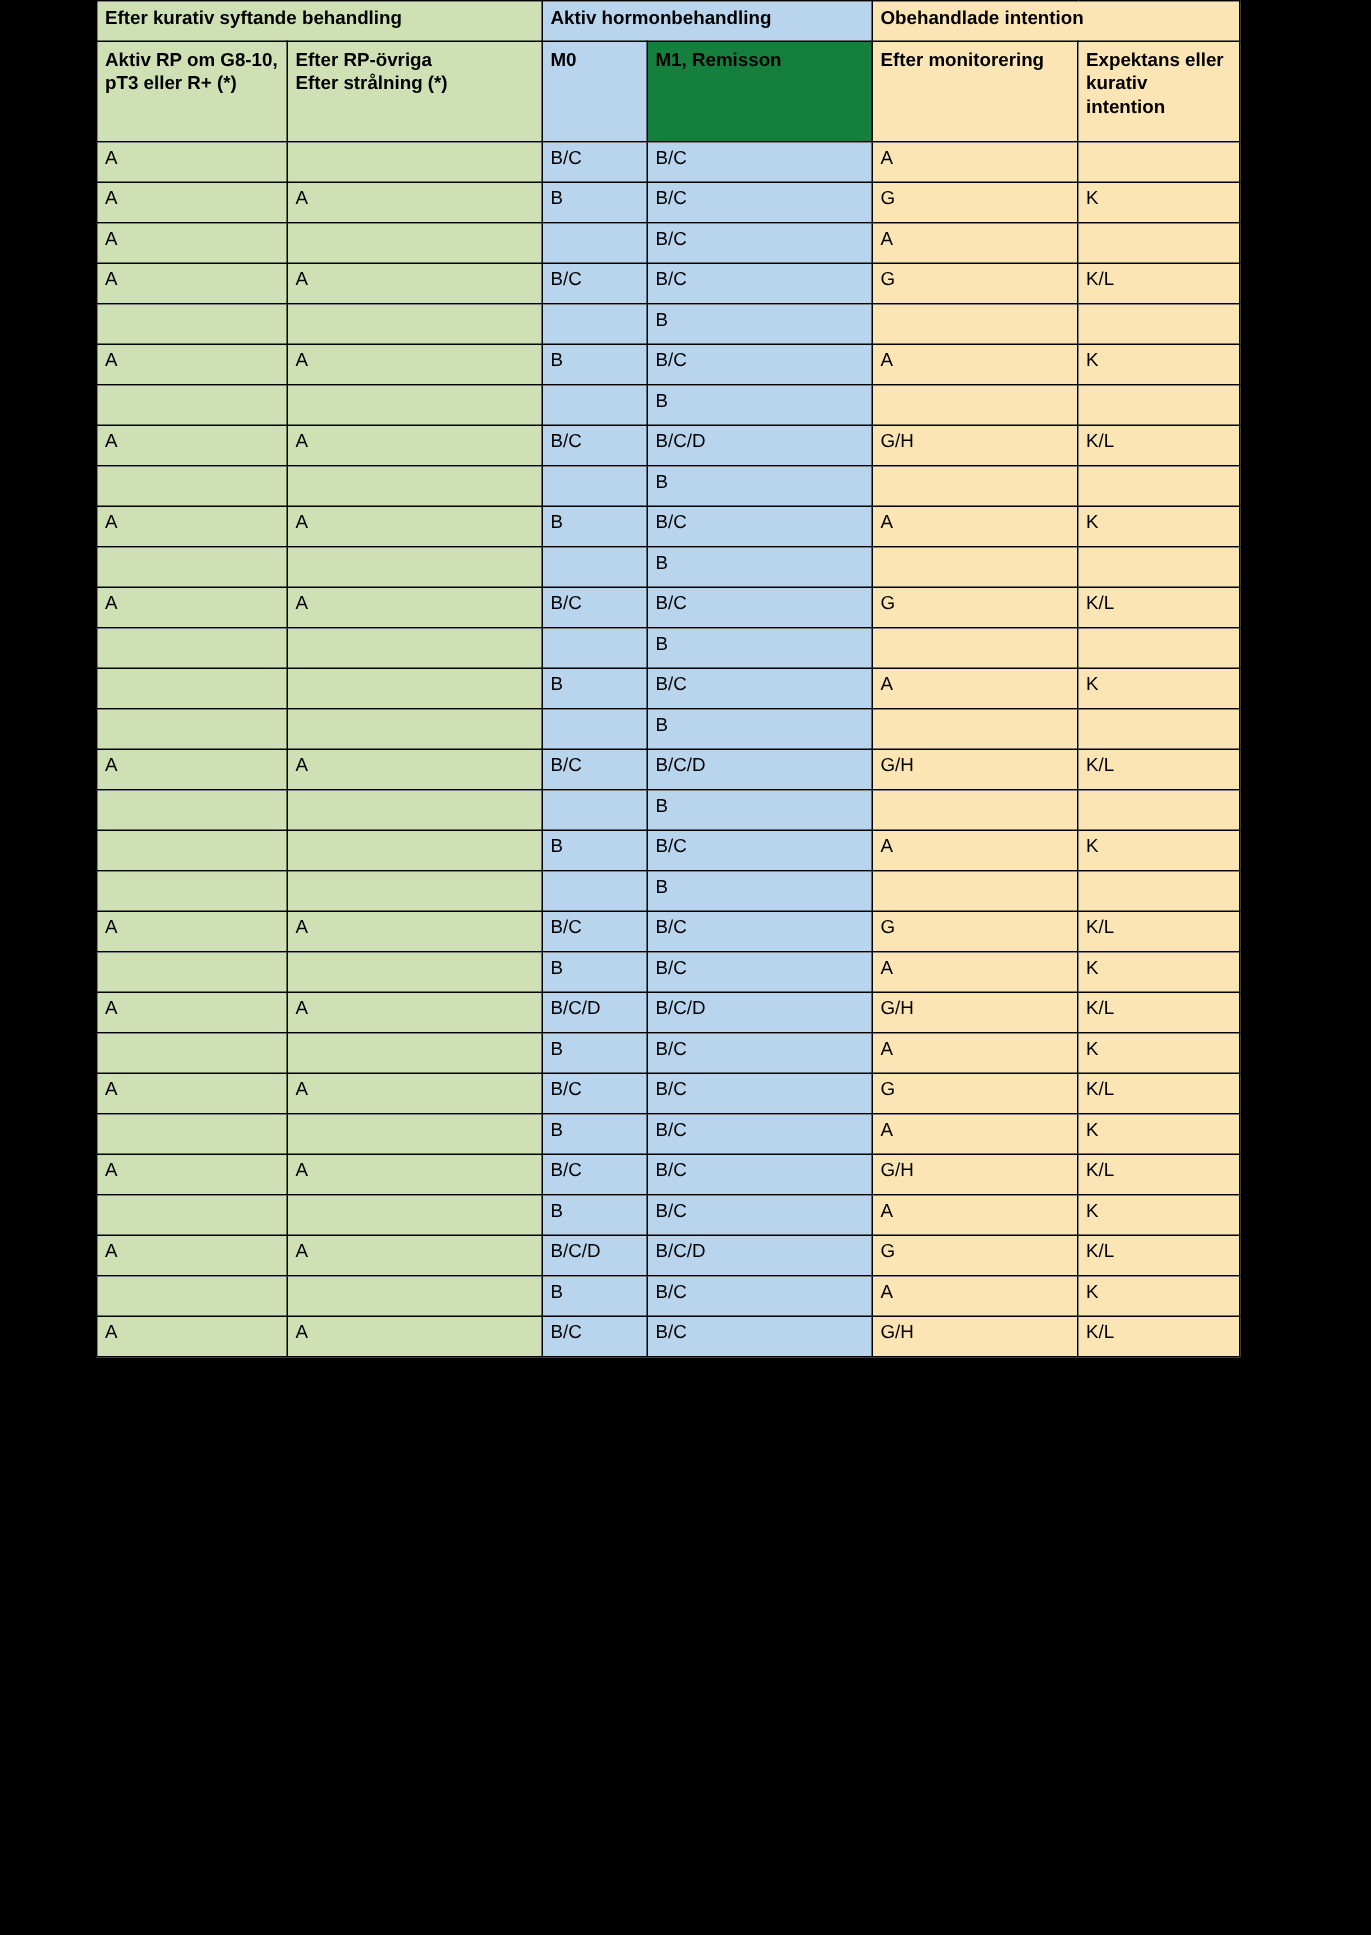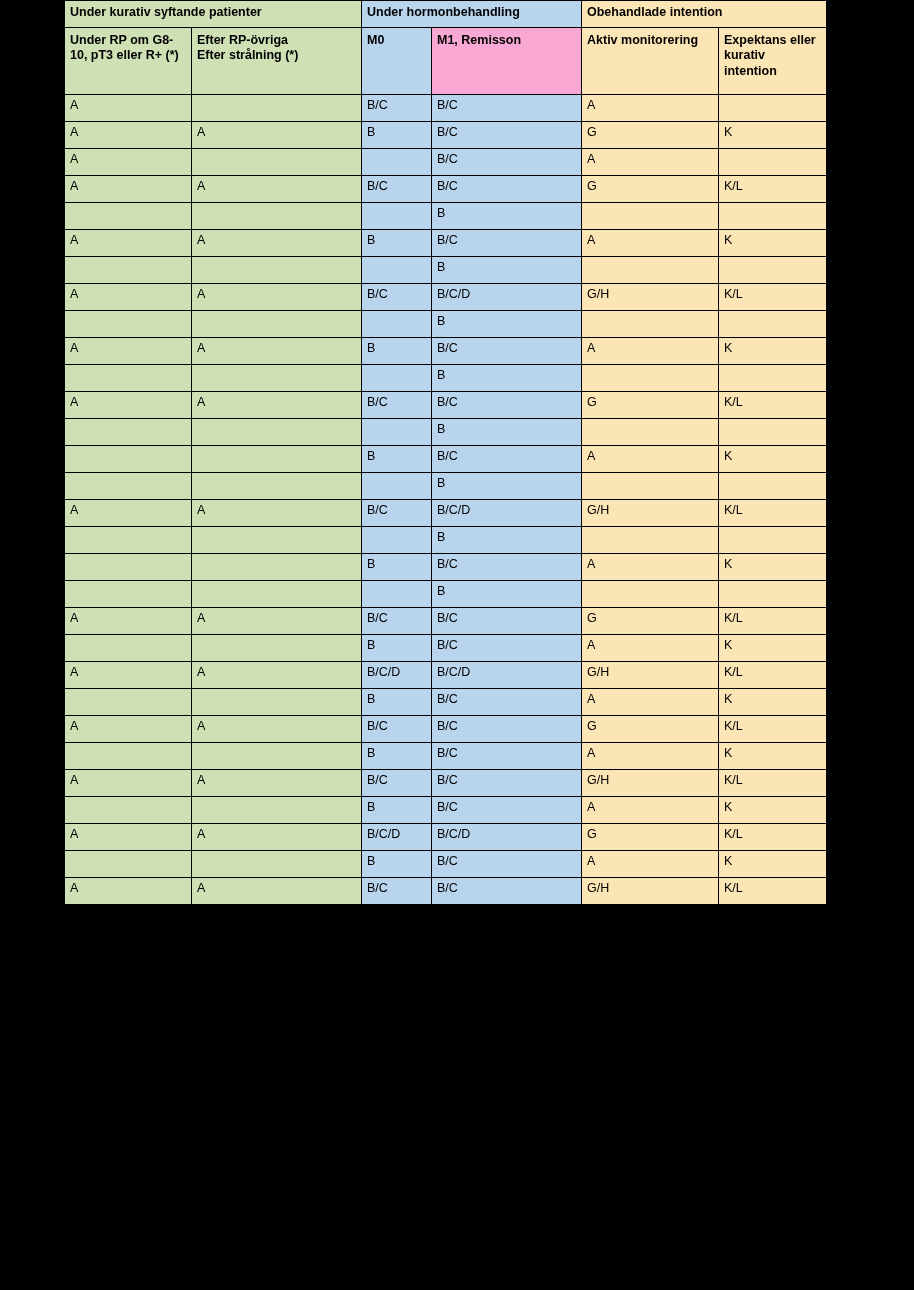--- a/index.html
+++ b/index.html
@@ -72,30 +72,30 @@
       <col class="c0">
         <col class="c1">
         <col class="c2">
         <col class="c3">
         <col class="c4">
         <col class="c5">
     </colgroup>
     <tbody id="table-body">
 
     <tr class="group-row">
-          <td colspan="2" style="background: rgb(207, 224, 180);">Under kurativ syftande patienter</td>
-          <td colspan="2" style="background: rgb(185, 213, 238);">Under hormonbehandling</td>
+          <td colspan="2" style="background: rgb(207, 224, 180);">Efter kurativ syftande behandling</td>
+          <td colspan="2" style="background: rgb(185, 213, 238);">Aktiv hormonbehandling</td>
           <td colspan="2" style="background: rgb(252, 229, 180);">Obehandlade intention</td>
         </tr>
         <tr class="sub-row">
-          <td style="background: rgb(207, 224, 180);">Under RP om G8-10, pT3 eller R+  (*)</td>
+          <td style="background: rgb(207, 224, 180);">Aktiv RP om G8-10, pT3 eller R+  (*)</td>
           <td style="background: rgb(207, 224, 180);">Efter RP-övriga<br>Efter strålning  (*)</td>
           <td style="background: rgb(185, 213, 238);">M0</td>
-          <td style="background: #f9a8d4;">M1, Remisson</td>
-          <td style="background: rgb(252, 229, 180);">Aktiv monitorering</td>
+          <td style="background: #15803d;">M1, Remisson</td>
+          <td style="background: rgb(252, 229, 180);">Efter monitorering</td>
           <td style="background: rgb(252, 229, 180);">Expektans eller kurativ intention</td>
         </tr>
         <tr class="data-row">
           <td style="background: rgb(207, 224, 180);">A</td>
           <td style="background: rgb(207, 224, 180);"></td>
           <td style="background: rgb(185, 213, 238);">B/C</td>
           <td style="background: rgb(185, 213, 238);">B/C</td>
           <td style="background: rgb(252, 229, 180);">A</td>
           <td style="background: rgb(252, 229, 180);"></td>
         </tr>

